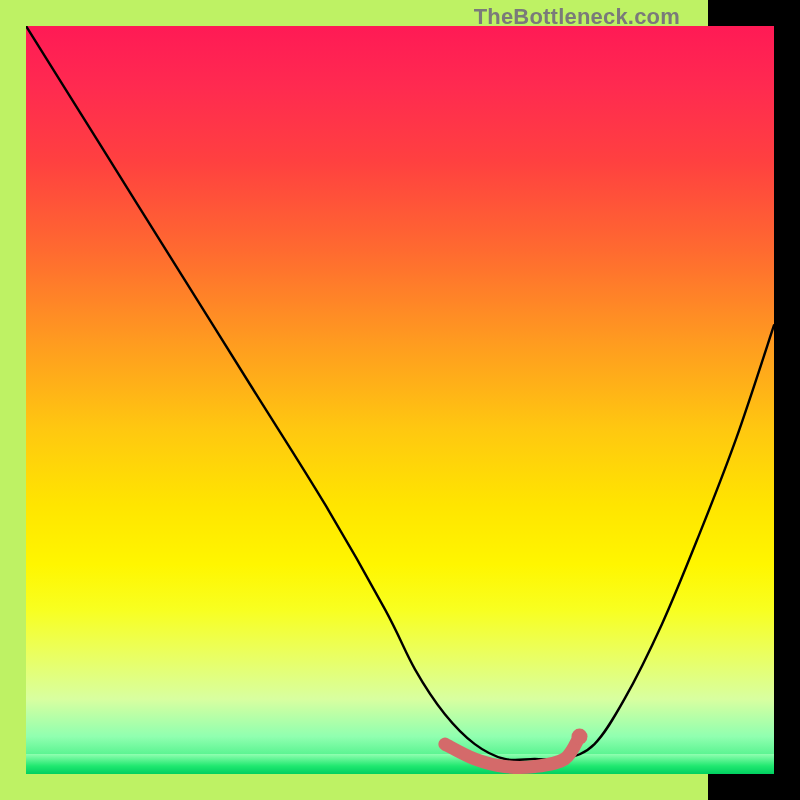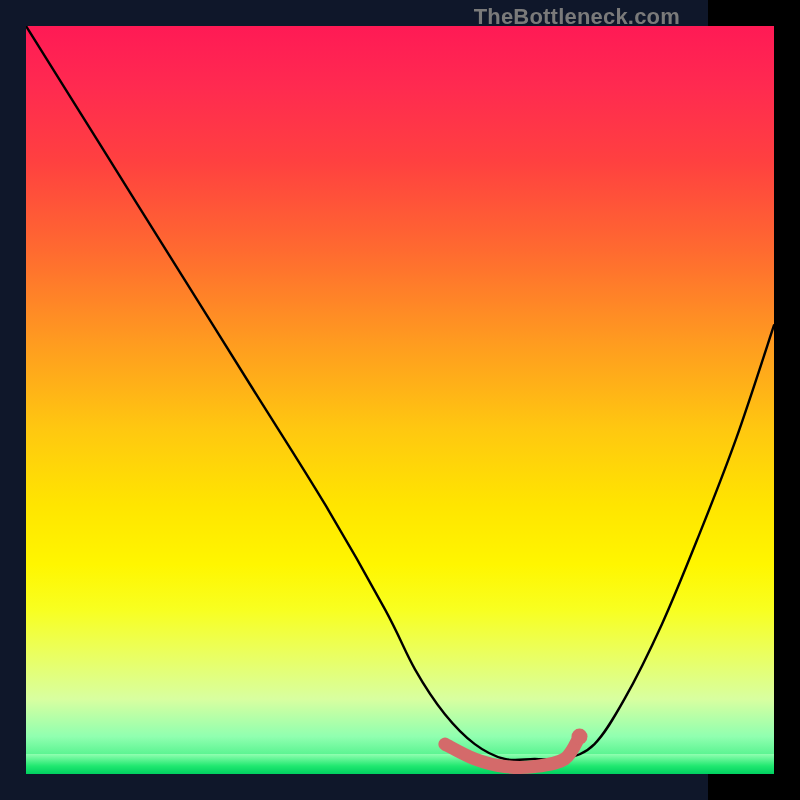--- a/index.html
+++ b/index.html
@@ -1,21 +1,21 @@
 <!DOCTYPE html>
 <html><head>
 <meta charset="utf-8">
 <style>
   * { margin: 0; padding: 0; box-sizing: border-box; }
   html, body { width: 800px; height: 800px; overflow: hidden; background: #000; }
   .frame {
     position: relative;
     width: 708px;
     height: 800px;
-    background: #0f172a;
+    background: #bef264;
   }
   .plot {
     position: absolute;
     left: 26px;
     top: 26px;
     width: 748px;
     height: 748px;
     background: linear-gradient(to bottom,
       #ff1a55 0%,
       #ff2a50 8%,

